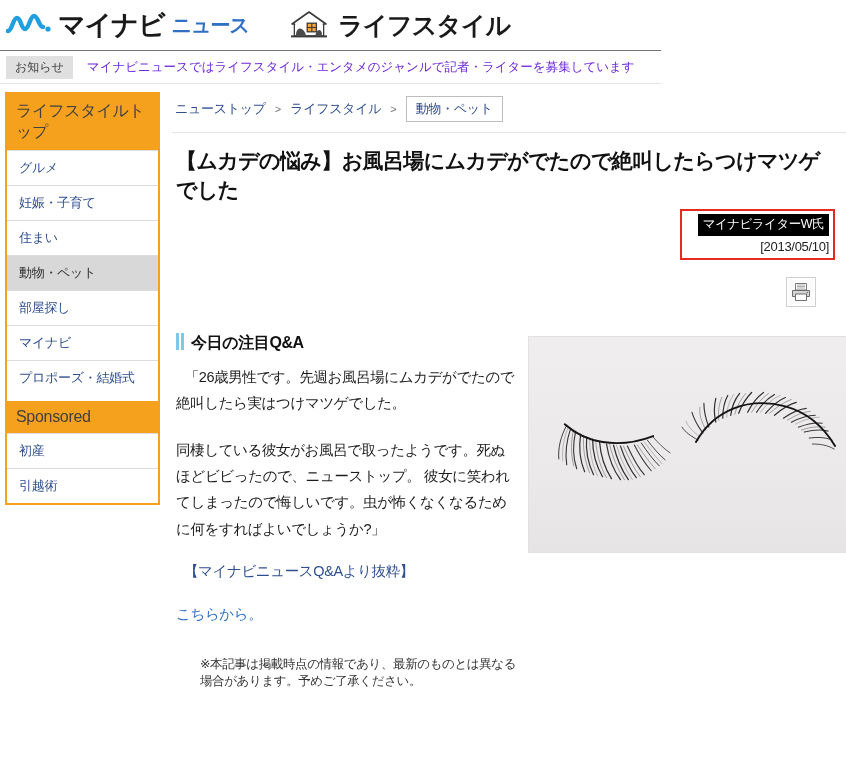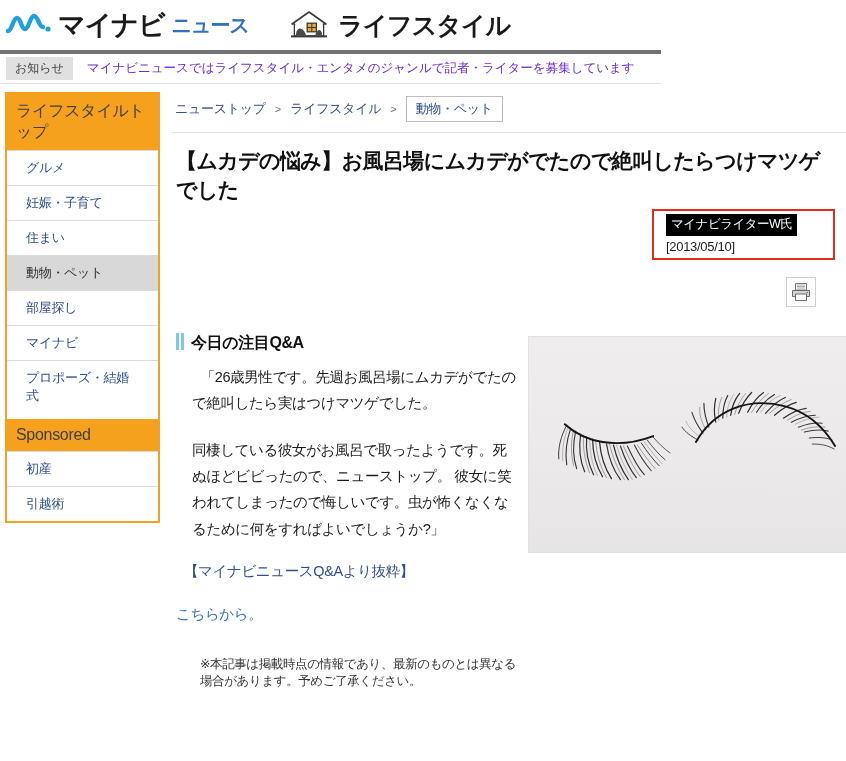--- a/index.html
+++ b/index.html
@@ -58,21 +58,21 @@
     letter-spacing: -1px;
     line-height: 1;
   }
 
   
   .notice-bar {
     height: 34px;
     display: flex;
     align-items: center;
     padding-left: 6px;
-    border-top: 4px solid #737373;
+    border-top: 1px solid #737373;
     border-bottom: 1px solid #e3e3e3;
     width: 661px;
   }
   .notice-badge {
     background: #e0e0e0;
     color: #444;
     font-size: 12px;
     padding: 3px 9px;
     margin-right: 14px;
     white-space: nowrap;
@@ -101,21 +101,21 @@
     background: #f5a11e;
     color: #404040;
     font-size: 16px;
     font-weight: normal;
     padding: 7px 9px;
     letter-spacing: -0.3px;
   }
   .side-item {
     font-size: 13px;
     color: #2f4f8f;
-    padding: 8px 19px;
+    padding: 8px 12px;
     border-top: 1px solid #dcdcdc;
     background: #fff;
     letter-spacing: -0.3px;
     cursor: pointer;
   }
   .side-item:first-of-type { border-top: none; }
   .side-item.active {
     background: #d8d8d8;
     color: #333;
   }
@@ -155,25 +155,25 @@
     font-weight: bold;
     color: #111;
     line-height: 1.38;
     letter-spacing: -0.6px;
     margin: 14px 0 4px 4px;
     max-width: 672px;
   }
 
   .byline-box {
     border: 2px solid #e52b20;
-    width: 183px;
+    width: 155px;
     margin-left: auto;
     margin-right: 3px;
     padding: 3px 4px 4px 12px;
-    text-align: left;
+    text-align: right;
     background: #fff;
   }
   .byline-name {
     display: inline-block;
     background: #000;
     color: #fff;
     font-size: 12.5px;
     padding: 2px 5px 3px 5px;
     letter-spacing: -0.5px;
   }
@@ -225,21 +225,21 @@
   .sec-bars i {
     display: block;
     width: 3px; height: 17px;
     background: #7ec8e8;
   }
   .body-p {
     font-size: 14.5px;
     line-height: 1.82;
     color: #1c1c1c;
     letter-spacing: -0.4px;
-    margin: 0 0 20px 16px;
+    margin: 0 0 20px 0;
     text-indent: 0;
   }
   .body-p.indent { text-indent: 0.6em; }
   .excerpt {
     font-size: 14.5px;
     color: #2f4f8f;
     letter-spacing: -0.4px;
     margin: 0 0 24px 8px;
     cursor: pointer;
   }

